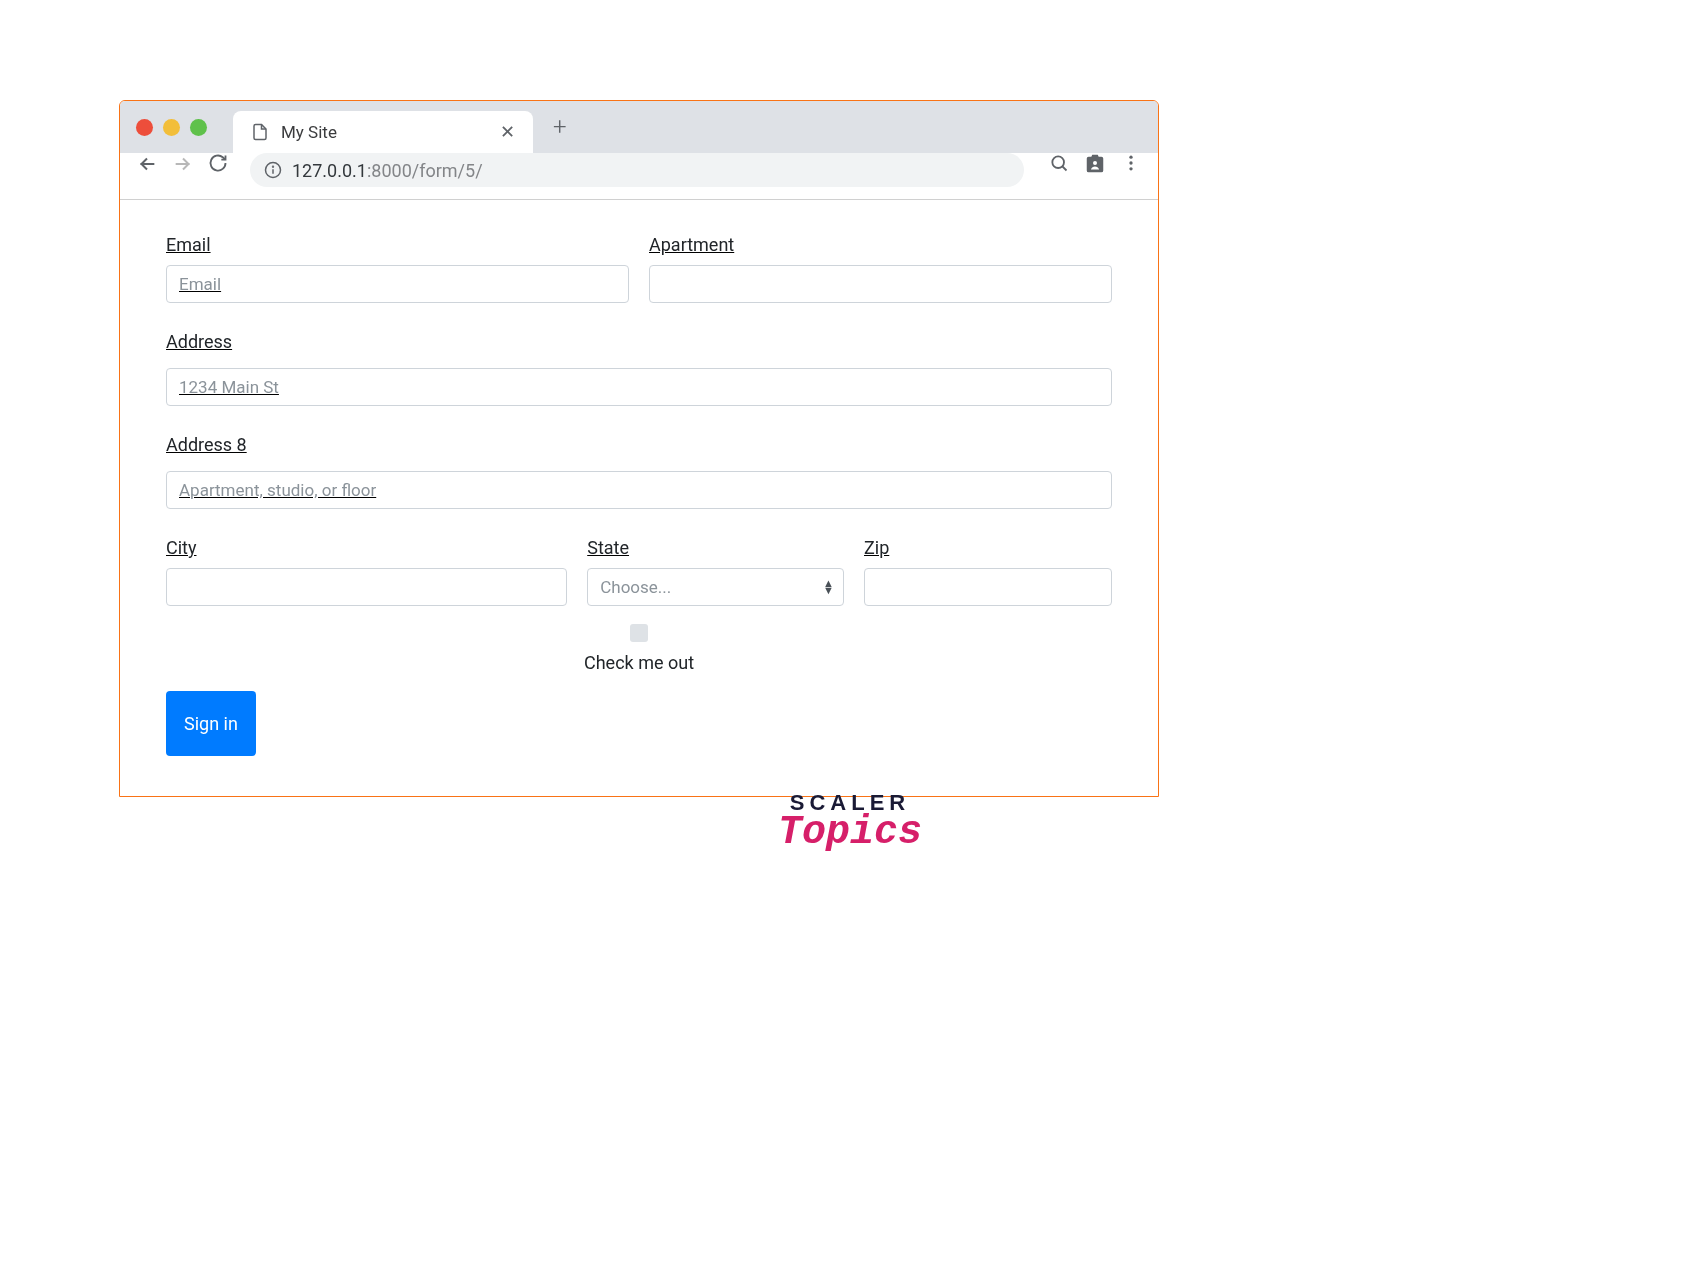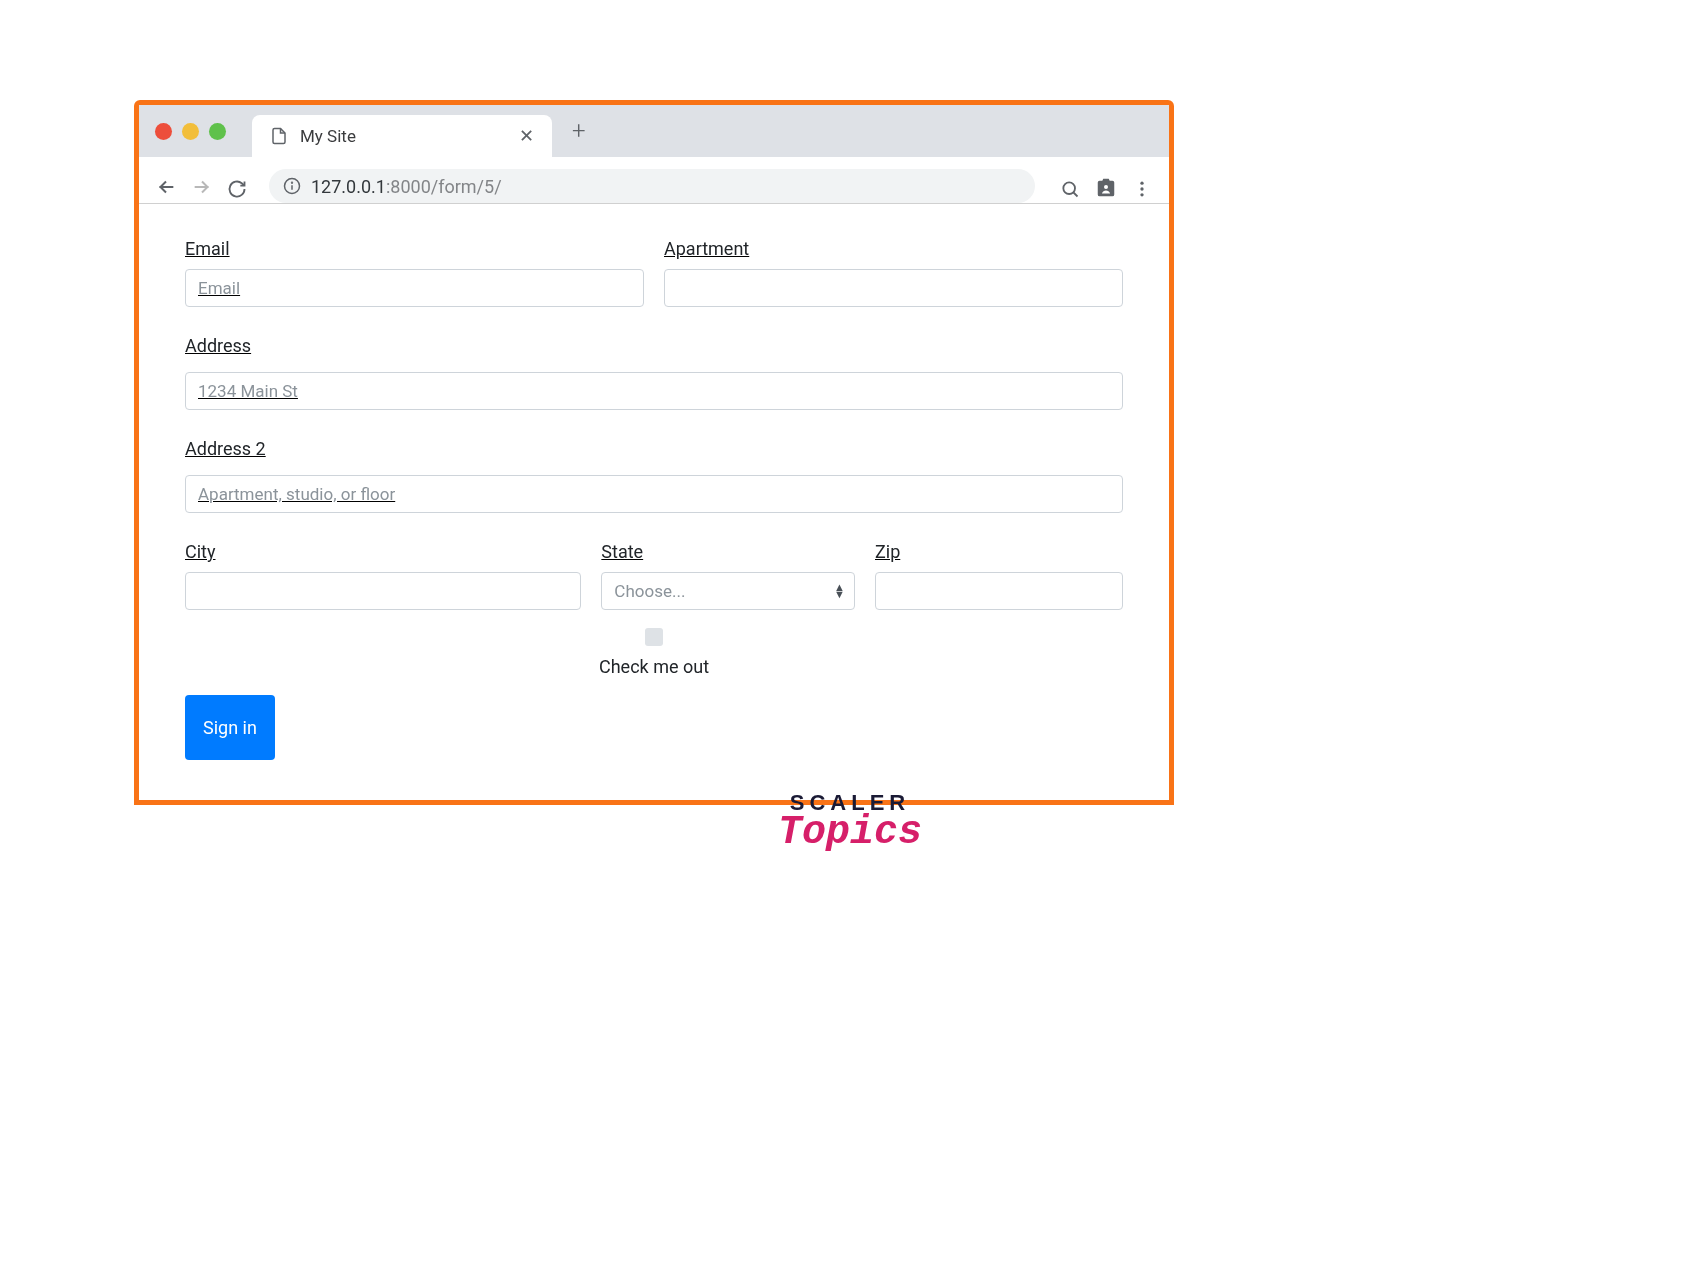--- a/index.html
+++ b/index.html
@@ -11,25 +11,25 @@
     body {
       font-family: -apple-system, BlinkMacSystemFont, "Segoe UI", Roboto, "Helvetica Neue", Arial, sans-serif;
       background: #ffffff;
       width: 1700px;
       height: 1267px;
       position: relative;
     }
 
     .browser-window {
       position: absolute;
-      left: 134px;
+      left: 119px;
       top: 100px;
       width: 1040px;
       background: #ffffff;
-      border: 5px solid #f97316;
+      border: 1px solid #f97316;
       border-radius: 6px 6px 0 0;
       overflow: hidden;
     }
 
     .browser-titlebar {
       height: 52px;
       background: #dee1e6;
       display: flex;
       align-items: center;
       padding-left: 16px;
@@ -91,21 +91,21 @@
       font-size: 24px;
       font-weight: 300;
       cursor: pointer;
     }
 
     .browser-toolbar {
       height: 47px;
       background: #ffffff;
       border-bottom: 1px solid #d0d0d0;
       display: flex;
-      align-items: flex-end;
+      align-items: flex-start;
       padding: 0 16px;
       gap: 14px;
     }
 
     .nav-arrow {
       color: #5f6368;
       font-size: 22px;
       cursor: pointer;
       width: 22px;
       text-align: center;
@@ -372,21 +372,21 @@
 
     <div class="form-row">
       <div class="form-group full">
         <label class="form-label">Address</label>
         <input class="form-input" type="text" placeholder="1234 Main St" style="">
       </div>
     </div>
 
     <div class="form-row">
       <div class="form-group full">
-        <label class="form-label">Address 2</label>
+        <label class="form-label">Address 8</label>
         <input class="form-input" type="text" placeholder="Apartment, studio, or floor" style="">
       </div>
     </div>
 
     <div class="form-row">
       <div class="form-group city">
         <label class="form-label">City</label>
         <input class="form-input" type="text" style="">
       </div>
       <div class="form-group state">

